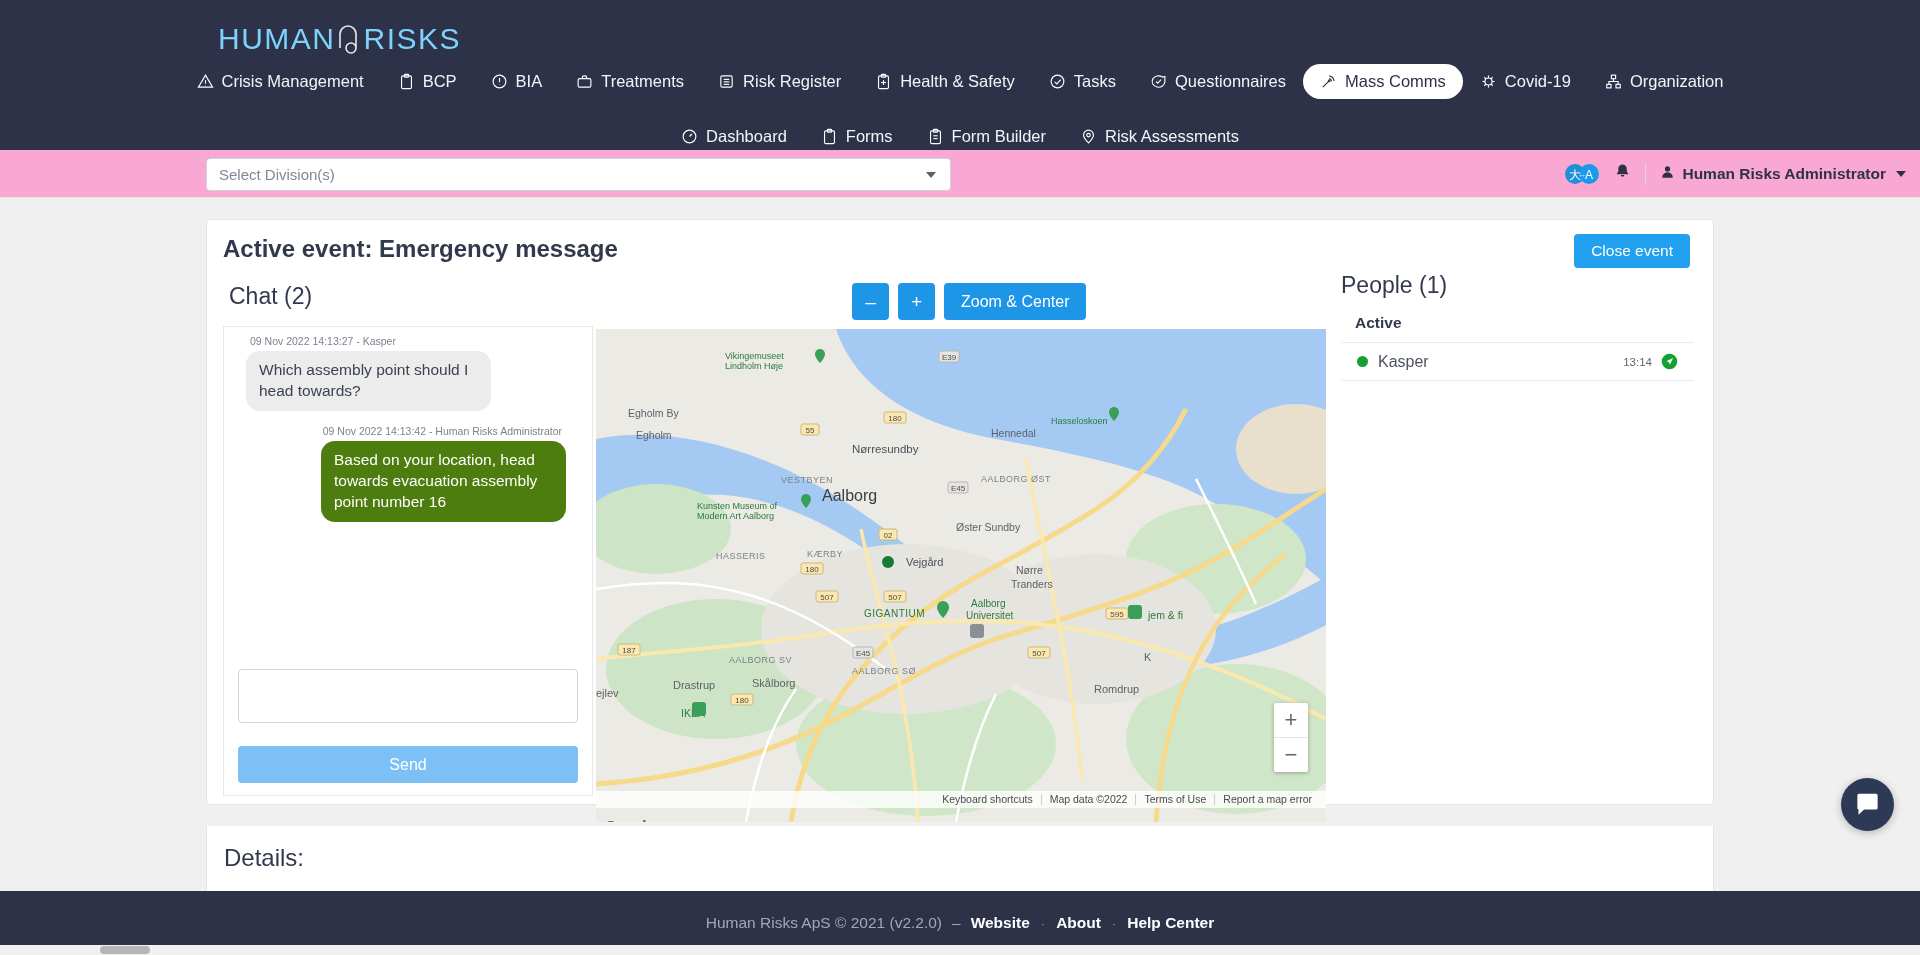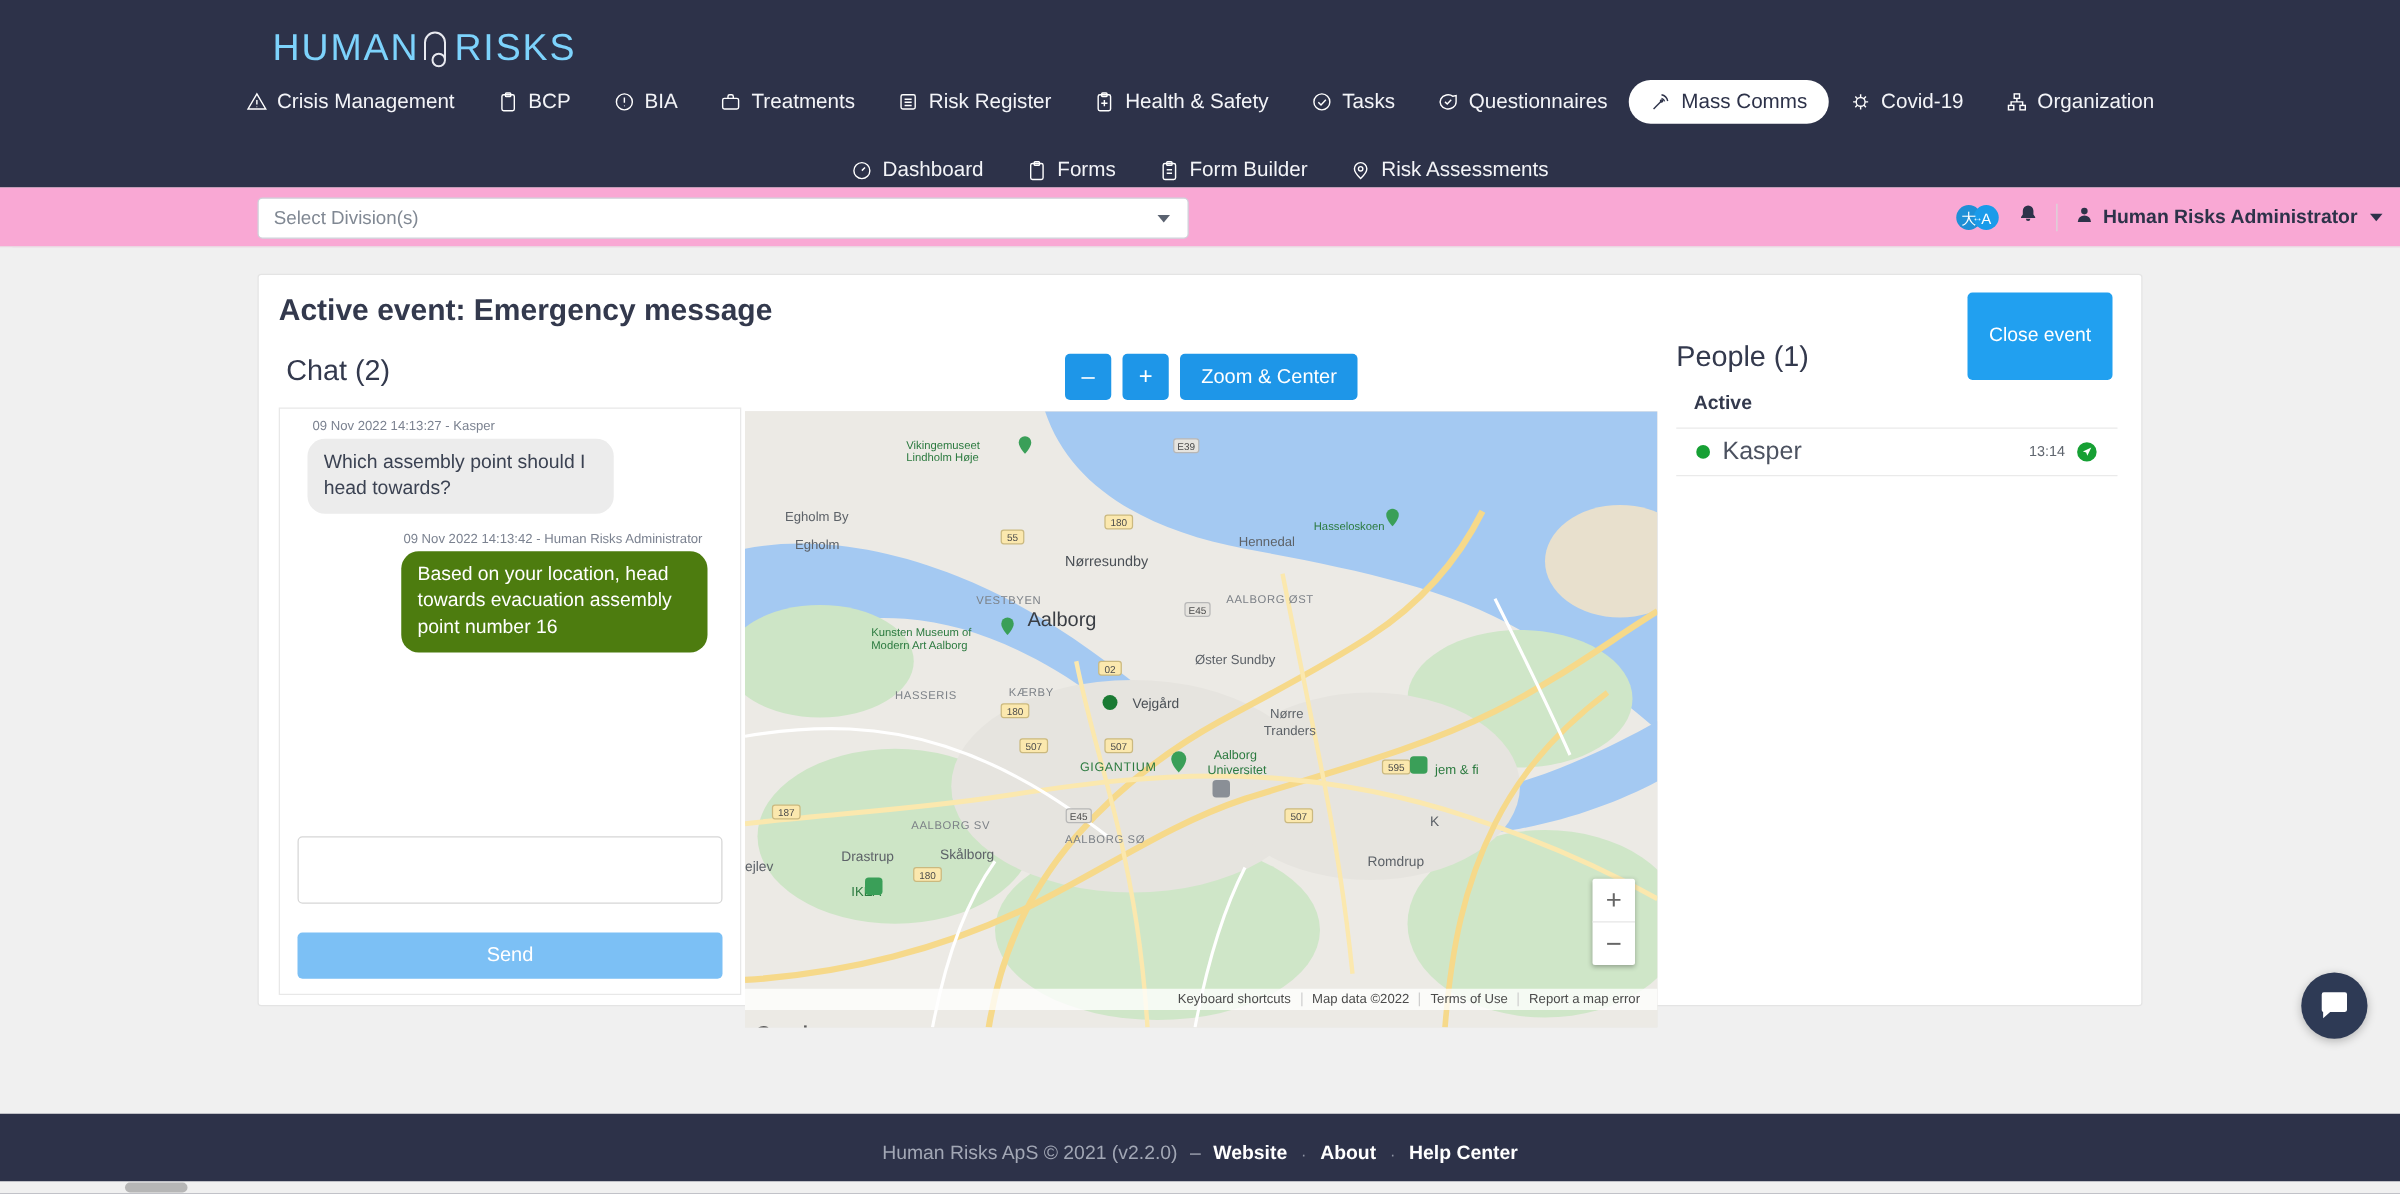--- a/index.html
+++ b/index.html
@@ -113,21 +113,21 @@
     position: absolute; left: 16px; top: 15px;
     font-size: 24px; font-weight: bold; color: #33394d;
   }
   .close-event-btn {
     position: absolute; right: 23px; top: 14px;
     background: #21a0f0;
     color: #ffffff;
     border: none;
     border-radius: 4px;
     font-size: 15.5px;
-    padding: 26px 17px;
+    padding: 8px 17px;
     cursor: pointer;
     font-family: "Liberation Sans", sans-serif;
   }
 
   
   .chat-col { position: absolute; left: 0px; top: 63px; width: 392px; height: 518px; }
   .chat-title {
     position: absolute; left: 22px; top: 0px;
     font-size: 23px; color: #33394d; font-weight: normal;
   }
@@ -240,21 +240,21 @@
   .people-row {
     margin-top: 10px; margin-left: 14px; width: 353px;
     height: 39px;
     display: flex; align-items: center;
     border-top: 1px solid #eaeaea;
     border-bottom: 1px solid #eaeaea;
     padding: 0 16px;
     cursor: pointer;
   }
   .dot-green { width: 11px; height: 11px; border-radius: 50%; background: #16a034; }
-  .person-name { margin-left: 10px; font-size: 20px; color: #4c5260; flex: 1; }
+  .person-name { margin-left: 10px; font-size: 16px; color: #4c5260; flex: 1; }
   .person-time { font-size: 11.5px; color: #60666f; margin-right: 9px; }
   .loc-icon { width: 17px; height: 17px; }
 
   
   .details-card {
     position: absolute; left: 206px; top: 628px;
     width: 1508px; height: 110px;
     background: #ffffff;
     border: 1px solid #e4e4e4;
     border-top: none;
@@ -678,20 +678,23 @@
           <span class="loc-icon">
             <svg width="17" height="17" viewBox="0 0 24 24">
                 <circle cx="12" cy="12" r="11" fill="#16a034"></circle>
                 <path d="M17 7 L7.5 11.5 L11.2 12.8 L12.5 16.5 Z" fill="#ffffff"></path>
               </svg>
           </span>
         </div>
       </div>
     </div>
 
+    <div class="details-card">
+      <div class="details-title">Details:</div>
+    </div>
 
     <div class="intercom">
       <svg width="27" height="27" viewBox="0 0 24 24" fill="#ffffff">
         <path d="M3 4 a1.5 1.5 0 0 1 1.5 -1.5 h15 A1.5 1.5 0 0 1 21 4 v11 a1.5 1.5 0 0 1 -1.5 1.5 H9 L4 21 v-4.5 A1.5 1.5 0 0 1 3 15 z"></path>
       </svg>
     </div>
   </div>
 
   <div class="footer">
     <span class="muted">Human Risks ApS © 2021 (v2.2.0)</span>

